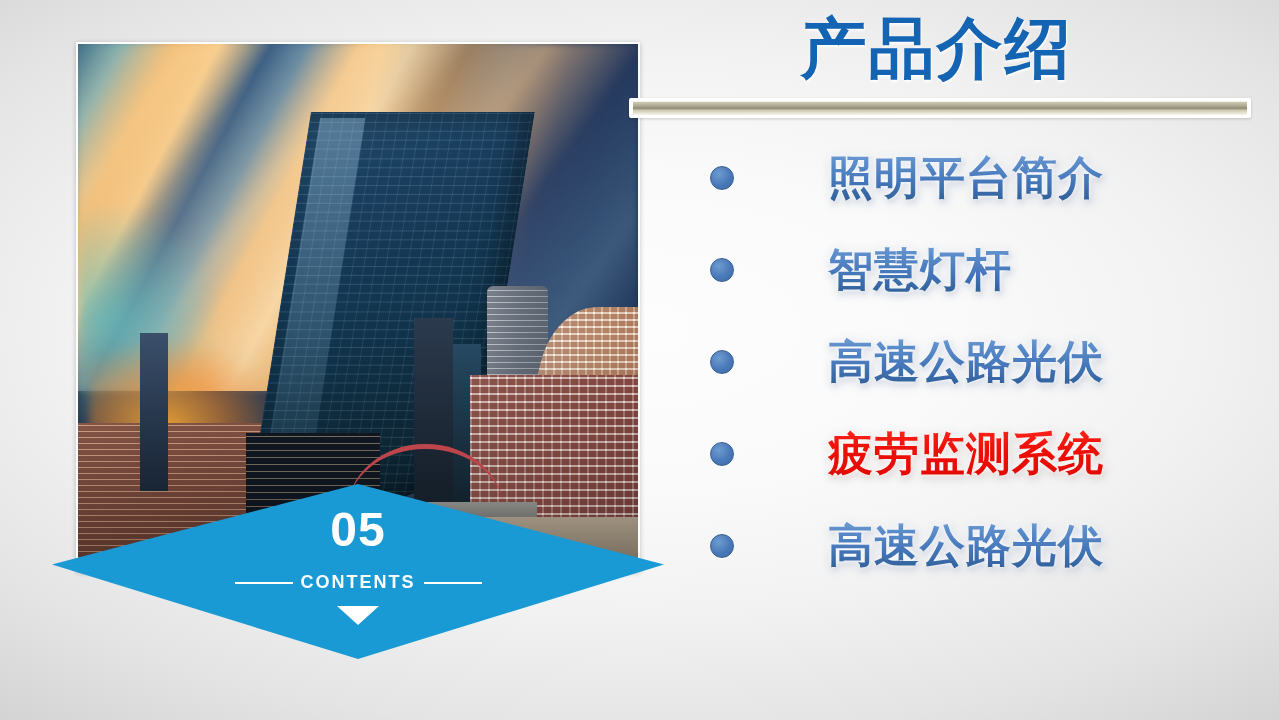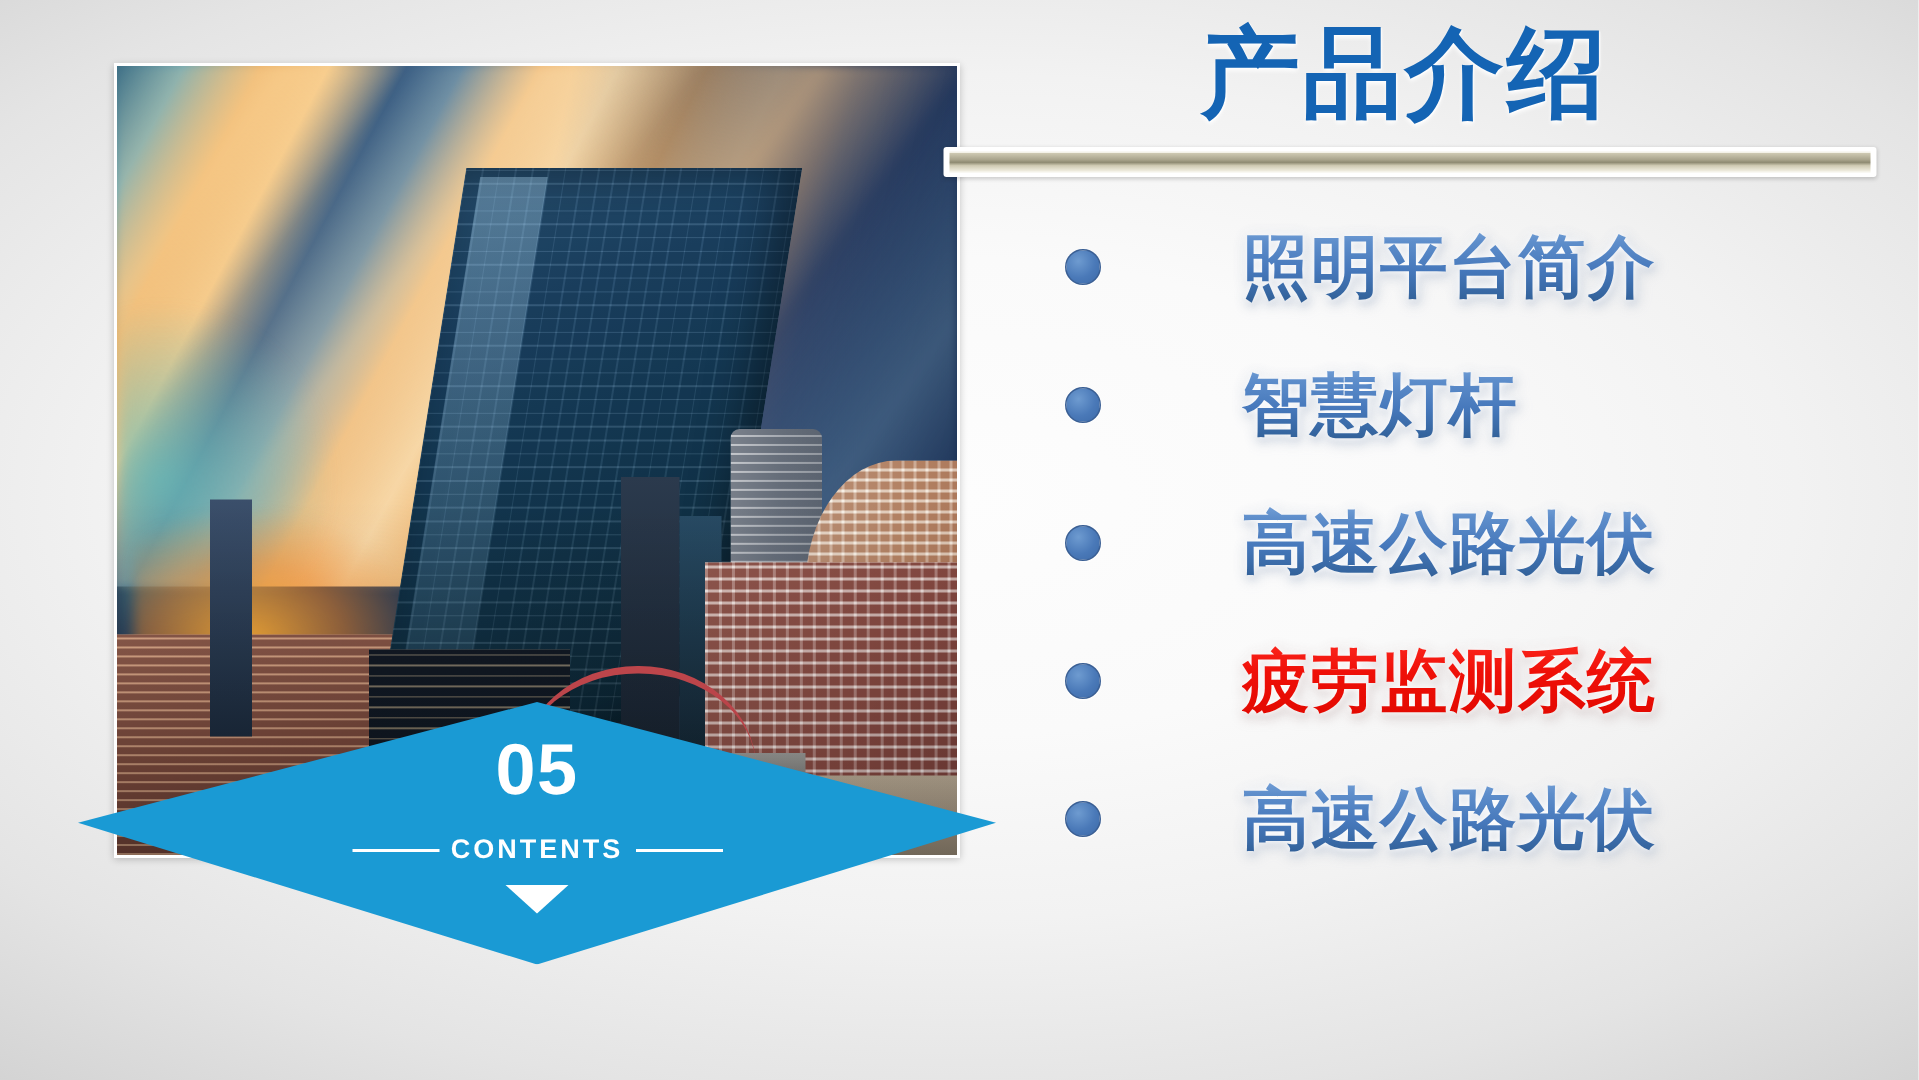--- a/index.html
+++ b/index.html
@@ -128,21 +128,21 @@
     background:linear-gradient(180deg,#b7a893,#8a7e6c);
   }
   .photo-shade{
     position:absolute; inset:0;
     background:linear-gradient(180deg, rgba(0,0,0,0) 55%, rgba(0,0,0,.18) 100%);
     pointer-events:none;
   }
 
   
   #contents-badge{
-    position:absolute; left:52px; top:468px; width:612px; height:175px;
+    position:absolute; left:52px; top:484px; width:612px; height:175px;
     pointer-events:none;
   }
   #diamond{
     position:absolute; inset:0;
     background:#1a9ad4;
     clip-path:polygon(50% 0%, 100% 46%, 50% 100%, 0% 46%);
   }
   #badge-number{
     position:absolute; left:0; right:0; top:22px;
     text-align:center; color:#fff;

